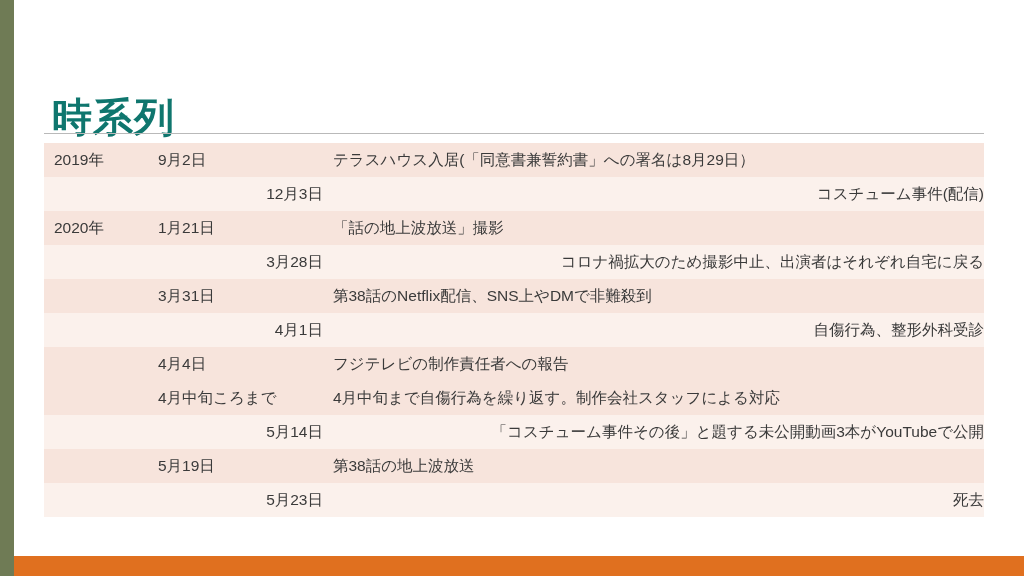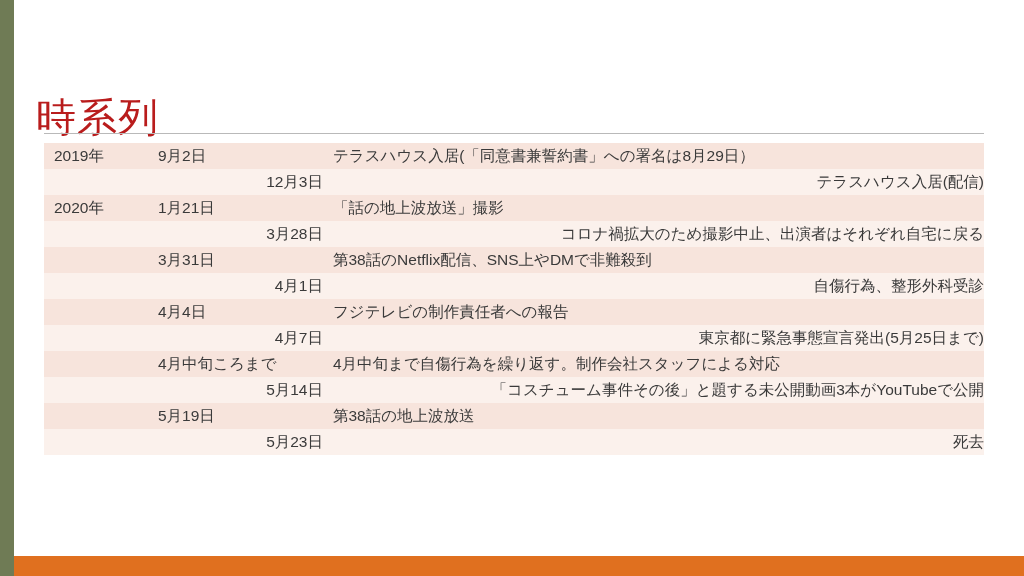--- a/index.html
+++ b/index.html
@@ -41,47 +41,47 @@
   .bottom-bar-left {
     position: absolute;
     left: 0;
     bottom: 0;
     width: 14px;
     height: 20px;
     background: #6f7b55;
   }
   .title {
     position: absolute;
-    left: 36px;
+    left: 52px;
     top: 68px;
     font-size: 40px;
-    color: #b91c1c;
+    color: #0f766e;
     letter-spacing: 1px;
     line-height: 1.1;
-    font-weight: normal;
+    font-weight: bold;
   }
   .title-rule {
     position: absolute;
     left: 44px;
     top: 133px;
     width: 940px;
     height: 1px;
     background: #b9b9b9;
   }
   table.timeline {
     position: absolute;
     left: 44px;
     top: 143px;
     width: 940px;
     border-collapse: collapse;
     table-layout: fixed;
   }
   table.timeline td {
     padding: 0 0 0 10px;
-    height: 26px;
+    height: 34px;
     vertical-align: middle;
     font-size: 15.5px;
     color: #3a3a3a;
     border: none;
     white-space: nowrap;
     overflow: hidden;
   }
   col.c-year { width: 104px; }
   col.c-date { width: 175px; }
   col.c-desc { width: 661px; }
@@ -109,21 +109,21 @@
     </colgroup>
     <tbody>
       <tr class="band-a">
         <td class="year-cell">2019年</td>
         <td class="date-cell">9月2日</td>
         <td class="desc-cell">テラスハウス入居(「同意書兼誓約書」への署名は8月29日）</td>
       </tr>
       <tr class="band-b">
         <td class="year-cell"></td>
         <td class="date-cell">12月3日</td>
-        <td class="desc-cell">テラスハウス入居(配信)</td>
+        <td class="desc-cell">コスチューム事件(配信)</td>
       </tr>
       <tr class="band-a">
         <td class="year-cell">2020年</td>
         <td class="date-cell">1月21日</td>
         <td class="desc-cell">「話の地上波放送」撮影</td>
       </tr>
       <tr class="band-b">
         <td class="year-cell"></td>
         <td class="date-cell">3月28日</td>
         <td class="desc-cell">コロナ禍拡大のため撮影中止、出演者はそれぞれ自宅に戻る</td>
@@ -135,25 +135,20 @@
       </tr>
       <tr class="band-b">
         <td class="year-cell"></td>
         <td class="date-cell">4月1日</td>
         <td class="desc-cell">自傷行為、整形外科受診</td>
       </tr>
       <tr class="band-a">
         <td class="year-cell"></td>
         <td class="date-cell">4月4日</td>
         <td class="desc-cell">フジテレビの制作責任者への報告</td>
-      </tr>
-      <tr class="band-b">
-        <td class="year-cell"></td>
-        <td class="date-cell">4月7日</td>
-        <td class="desc-cell">東京都に緊急事態宣言発出(5月25日まで)</td>
       </tr>
       <tr class="band-a">
         <td class="year-cell"></td>
         <td class="date-cell">4月中旬ころまで</td>
         <td class="desc-cell">4月中旬まで自傷行為を繰り返す。制作会社スタッフによる対応</td>
       </tr>
       <tr class="band-b">
         <td class="year-cell"></td>
         <td class="date-cell">5月14日</td>
         <td class="desc-cell">「コスチューム事件その後」と題する未公開動画3本がYouTubeで公開</td>

